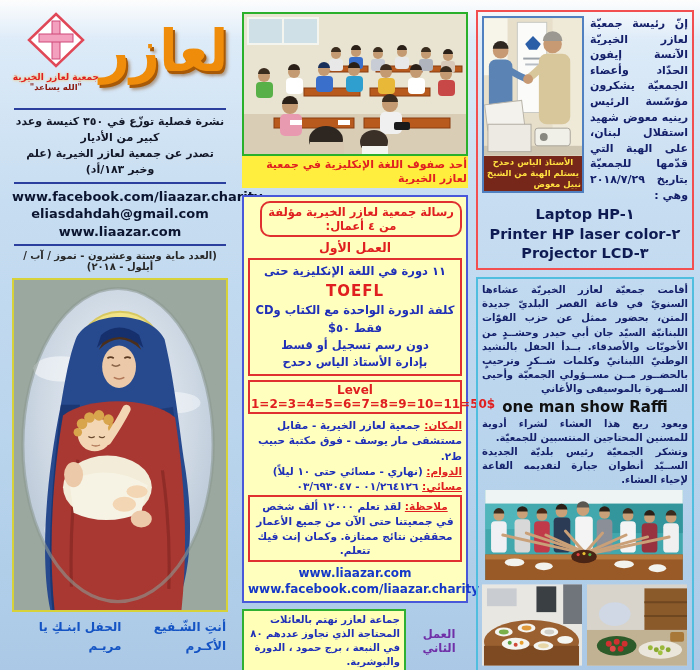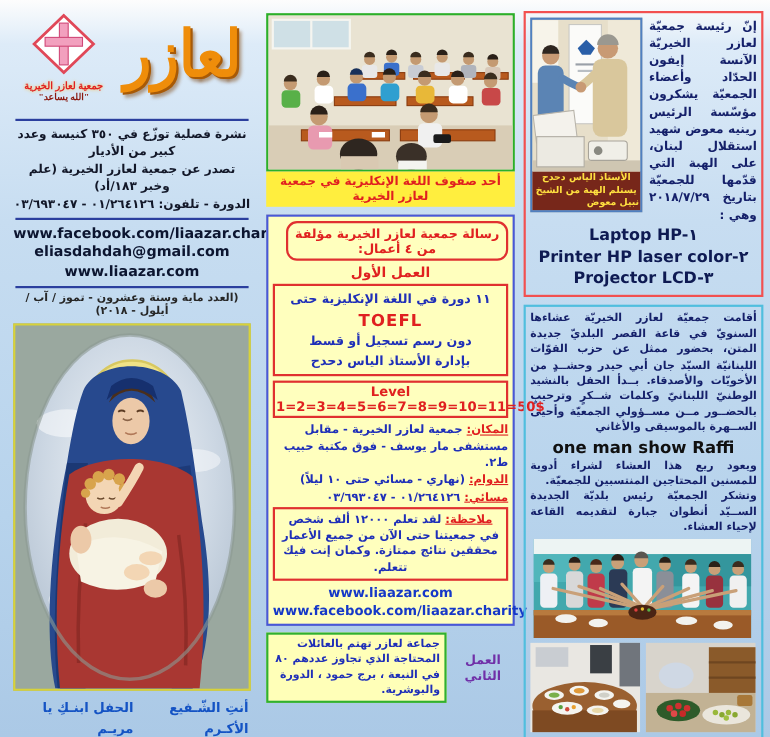--- a/index.html
+++ b/index.html
@@ -5,39 +5,39 @@
   * { box-sizing: border-box; margin: 0; padding: 0; }
   body { width:700px; height:670px; font-family:"DejaVu Sans", sans-serif; }
   .page { position:relative; width:700px; height:670px; overflow:hidden;
           background:linear-gradient(180deg,#fdfdfd 0%,#ddebf8 6%,#c7ddf1 30%,#b7d3ec 70%,#abc9e6 100%); }
   .col { position:absolute; top:12px; }
   #col-left  { left:12px;  width:216px; }
   #col-mid   { left:242px; width:226px; }
   #col-right { left:476px; width:218px; top:10px; }
 
   
-  .brand { display:flex; align-items:flex-start; height:92px;font-family:Liberation Serif, serif; }
+  .brand { display:flex; align-items:flex-start; height:92px; }
   .logo-block { width:92px; text-align:center; }
   .logo-line1 { font-size:9px; font-weight:bold; color:#e02020; text-shadow:0 0 3px #ffc050; }
   .logo-line2 { font-size:8.5px; font-weight:bold; color:#8b1a10; }
   .callig { flex:1; text-align:center; font-size:52px; font-weight:bold; color:#ef8d0a;
             line-height:1.35; transform:scaleY(1.12); transform-origin:top;
             text-shadow:2px 2px 0 #a85a06, 4px 4px 3px rgba(120,60,0,.45); }
   .hr-blue { border:none; border-top:2px solid #2b3f9e; margin:4px 2px; }
   .about { direction:rtl; text-align:center; font-size:11px; font-weight:bold; color:#121728; line-height:1.45; }
   .links { text-align:center; font-weight:bold; color:#0c1530; font-size:13px; line-height:1.35; }
   .issue { direction:rtl; text-align:center; font-size:10px; font-weight:bold; color:#272727; margin-top:2px; }
   .madonna-frame { margin-top:6px; border:2px solid #d8d23a; background:#9aa89f; line-height:0; }
   .poem { direction:rtl; margin-top:6px; padding:0 2px; color:#1453c4; font-weight:bold; font-size:12px; }
   .poem-row { display:flex; justify-content:space-between; line-height:1.55; }
 
   
   .photo-frame-green { border:2px solid #2ab02a; line-height:0; background:#e9e3d2; }
   .cap-yellow { background:#ffee3e; color:#e02020; font-weight:bold; font-size:11px;
-                direction:rtl; text-align:center; padding:2px 1px; line-height:1.25; }
+                direction:rtl; padding:2px 1px; line-height:1.25; }
   .mission { margin-top:7px; border:2px solid #4858d8; background:#ffffbe; padding:4px; }
   .mission-header { border:2px solid #e03030; border-radius:10px; color:#e02020; font-weight:bold;
                     font-size:11.5px; text-align:center; padding:2px; direction:rtl;margin-left:12px; }
   .work-title { color:#e02020; font-weight:bold; text-align:center; font-size:12.5px; margin:3px 0; direction:rtl; }
   .toefl-box { border:2px solid #e03030; padding:3px 2px; text-align:center; color:#1f2fb8;
                font-weight:bold; font-size:11.5px; line-height:1.5; direction:rtl; }
   .toefl-word { color:#e02020; font-size:15px; letter-spacing:1px; }
   .levels { border:2px solid #e03030; margin-top:4px; color:#e02020; font-weight:bold; text-align:center;
             font-size:12px; direction:ltr; padding:1px; }
   .info { margin-top:4px; direction:rtl; text-align:right; font-size:10.5px; line-height:1.45; }
@@ -88,21 +88,20 @@
         <div class="logo-line1">جمعية لعازر الخيرية</div>
         <div class="logo-line2">"الله يساعد"</div>
       </div>
       <div class="callig">لعازر</div>
     </div>
 
     <hr class="hr-blue">
     <div class="about">
       <div>نشرة فصلية توزّع في ٣٥٠ كنيسة وعدد كبير من الأديار</div>
       <div>تصدر عن جمعية لعازر الخيرية (علم وخبر ١٨٣/أد)</div>
-      <div>الدورة - تلفون: ٠١/٢٦٤١٢٦ - ٠٣/٦٩٣٠٤٧</div>
     </div>
     <hr class="hr-blue">
     <div class="links">
       <div>www.facebook.com/liaazar.charity</div>
       <div>eliasdahdah@gmail.com</div>
       <div>www.liaazar.com</div>
     </div>
     <hr class="hr-blue">
     <div class="issue">(العدد ماية وستة وعشرون - تموز / آب / أيلول - ٢٠١٨)</div>
 
@@ -236,20 +235,21 @@
         </g>
       </svg>
     </div>
     <div class="cap-yellow">أحد صفوف اللغة الإنكليزية في جمعية لعازر الخيرية</div>
 
     <div class="mission">
       <div class="mission-header">رسالة جمعية لعازر الخيرية مؤلفة من ٤ أعمال:</div>
       <div class="work-title">العمل الأول</div>
       <div class="toefl-box">
         <div><span>١١ دورة في اللغة الإنكليزية حتى </span><span class="toefl-word">TOEFL</span></div>
+        <div>كلفة الدورة الواحدة مع الكتاب وCD فقط ٥٠$</div>
         <div>دون رسم تسجيل أو قسط</div>
         <div>بإدارة الأستاذ الياس دحدح</div>
       </div>
       <div class="levels">Level 1=2=3=4=5=6=7=8=9=10=11=50$</div>
       <div class="info">
         <div><span class="lbl">المكان:</span><span class="val"> جمعية لعازر الخيرية - مقابل مستشفى مار يوسف - فوق مكتبة حبيب ط٢.</span></div>
         <div><span class="lbl">الدوام:</span><span class="val"> (نهاري - مسائي حتى ١٠ ليلاً)</span></div>
         <div><span class="lbl">مسائي:</span><span class="val"> ٠١/٢٦٤١٢٦ - ٠٣/٦٩٣٠٤٧</span></div>
       </div>
       <div class="note-box">

